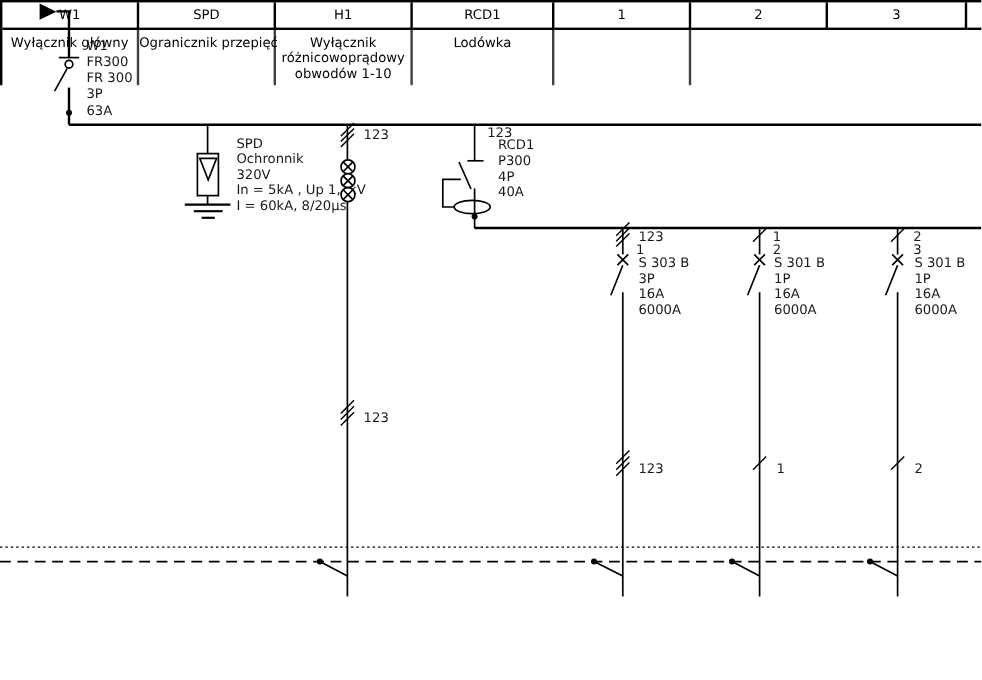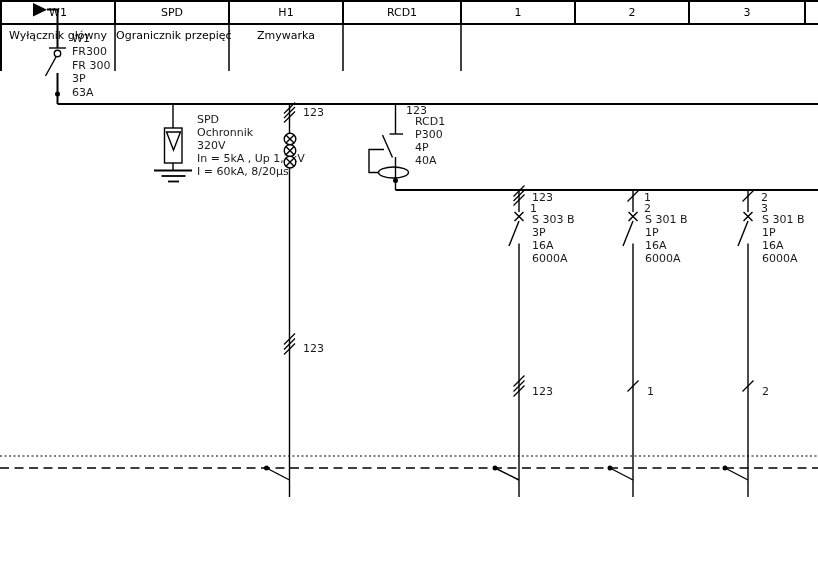--- a/index.html
+++ b/index.html
@@ -217,18 +217,23 @@
   <div class="hcell">3</div>
   <div class="hcell"></div>
 
   <div class="dcell">
     <div>Wyłącznik główny</div>
   </div>
   <div class="dcell">
     <div>Ogranicznik przepięć</div>
   </div>
   <div class="dcell">
-    <div>Zmywarka</div>
+    <div>Wyłącznik</div>
+    <div>różnicowoprądowy</div>
+    <div>obwodów 1-10</div>
+  </div>
+  <div class="dcell">
+    <div>Lodówka</div>
   </div>
   <div class="dcell"></div>
 </div>
 
 </div>
 
 </body></html>

